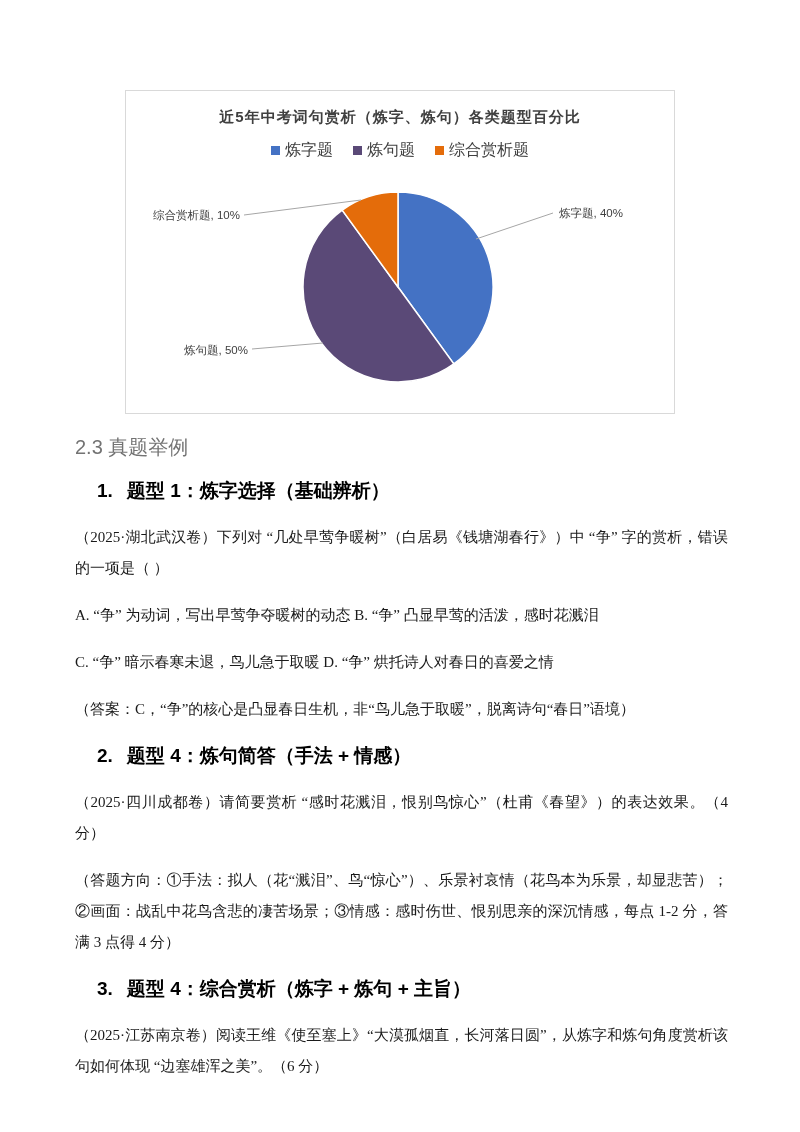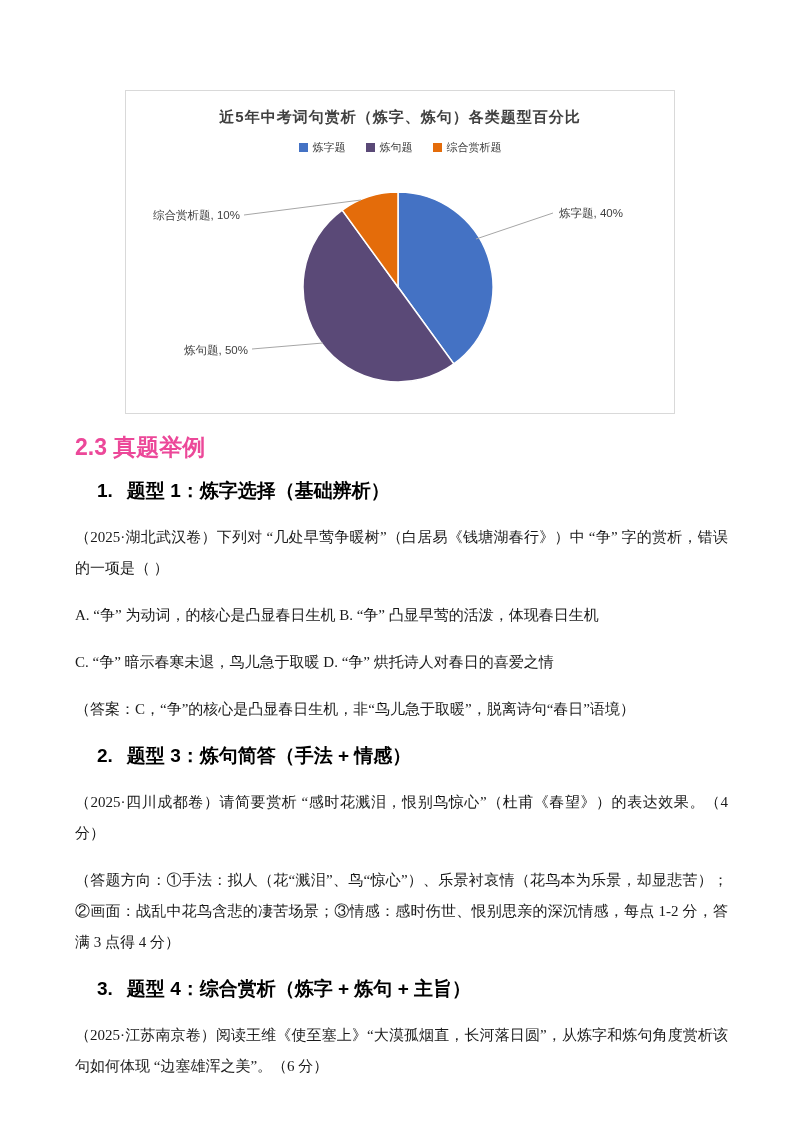--- a/index.html
+++ b/index.html
@@ -22,40 +22,40 @@
   .chart-title {
     margin-top: 17px; text-align: center;
     font-family: "Liberation Sans", "DejaVu Sans", sans-serif;
     font-weight: bold; font-size: 15px; color: #404040;
     letter-spacing: 1px;
   }
   .chart-legend {
     margin-top: 13px;
     display: flex; justify-content: center; align-items: center; gap: 20px;
     font-family: "Liberation Sans", "DejaVu Sans", sans-serif;
-    font-size: 11px; color: #404040;
+    font-size: 16px; color: #404040;
   }
   .legend-item { display: flex; align-items: center; gap: 5px; }
   .legend-swatch { width: 9px; height: 9px; display: inline-block; background: #999; }
   .pie-svg { position: absolute; left: 0; top: 64px; width: 548px; height: 252px; }
   .callout-text {
     font-family: "Liberation Sans", "DejaVu Sans", sans-serif;
     font-size: 11.5px; fill: #404040;
   }
   .leader { stroke: #a6a6a6; stroke-width: 1; fill: none; }
   .slice { stroke: #ffffff; stroke-width: 1.5; }
 
   
   .doc {
     position: absolute; left: 75px; top: 433px; width: 653px;
     font-size: 15px; line-height: 31px; text-align: justify;
   }
   .section-heading {
     font-family: "Liberation Sans", "DejaVu Sans", sans-serif;
-    font-size: 23px; font-weight: bold; color: #ec4899;
+    font-size: 20px; font-weight: normal; color: #737373;
     margin: 0 0 15px 0; line-height: 28px; text-align: left;
   }
   .item-heading {
     font-family: "Liberation Sans", "DejaVu Sans", sans-serif;
     font-size: 19px; font-weight: bold; color: #000;
     margin: 13px 0 5px 0; padding-left: 22px; line-height: 30px; text-align: left;
   }
   .item-number { margin-right: 14px; }
   .doc p { margin: 16px 0; }
 </style>
@@ -98,26 +98,26 @@
     </svg>
   </section>
 
   <main class="doc">
     <h2 class="section-heading">2.3 真题举例</h2>
 
     <h3 class="item-heading">
       <span class="item-number">1.</span><span>题型 1：炼字选择（基础辨析）</span>
     </h3>
     <p>（2025·湖北武汉卷）下列对 “几处早莺争暖树”（白居易《钱塘湖春行》）中 “争” 字的赏析，错误的一项是（ ）</p>
-    <p>A. “争” 为动词，的核心是凸显春日生机  B. “争” 凸显早莺的活泼，体现春日生机</p>
+    <p>A. “争” 为动词，写出早莺争夺暖树的动态  B. “争” 凸显早莺的活泼，感时花溅泪</p>
     <p>C. “争” 暗示春寒未退，鸟儿急于取暖  D. “争” 烘托诗人对春日的喜爱之情</p>
     <p>（答案：C，“争”的核心是凸显春日生机，非“鸟儿急于取暖”，脱离诗句“春日”语境）</p>
 
     <h3 class="item-heading">
-      <span class="item-number">2.</span><span>题型 3：炼句简答（手法 + 情感）</span>
+      <span class="item-number">2.</span><span>题型 4：炼句简答（手法 + 情感）</span>
     </h3>
     <p>（2025·四川成都卷）请简要赏析 “感时花溅泪，恨别鸟惊心”（杜甫《春望》）的表达效果。（4 分）</p>
     <p>（答题方向：①手法：拟人（花“溅泪”、鸟“惊心”）、乐景衬哀情（花鸟本为乐景，却显悲苦）；②画面：战乱中花鸟含悲的凄苦场景；③情感：感时伤世、恨别思亲的深沉情感，每点 1-2 分，答满 3 点得 4 分）</p>
 
     <h3 class="item-heading">
       <span class="item-number">3.</span><span>题型 4：综合赏析（炼字 + 炼句 + 主旨）</span>
     </h3>
     <p>（2025·江苏南京卷）阅读王维《使至塞上》“大漠孤烟直，长河落日圆”，从炼字和炼句角度赏析该句如何体现 “边塞雄浑之美”。（6 分）</p>
   </main>
 

